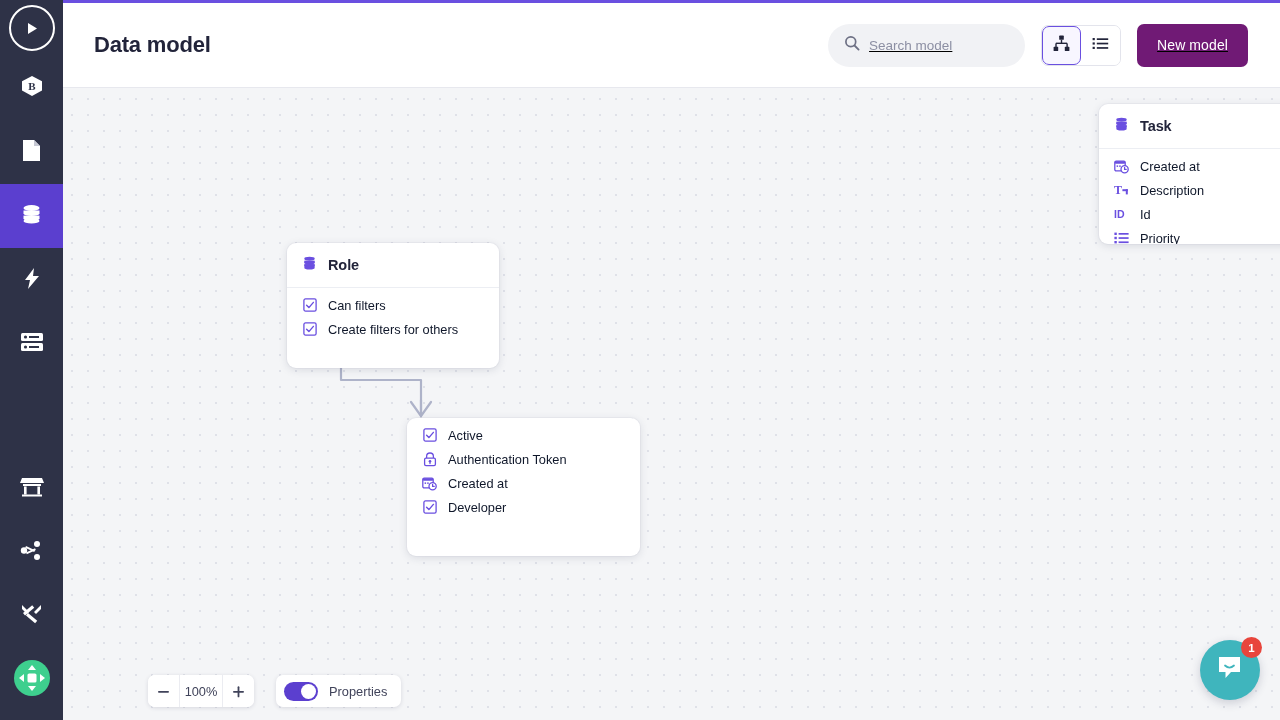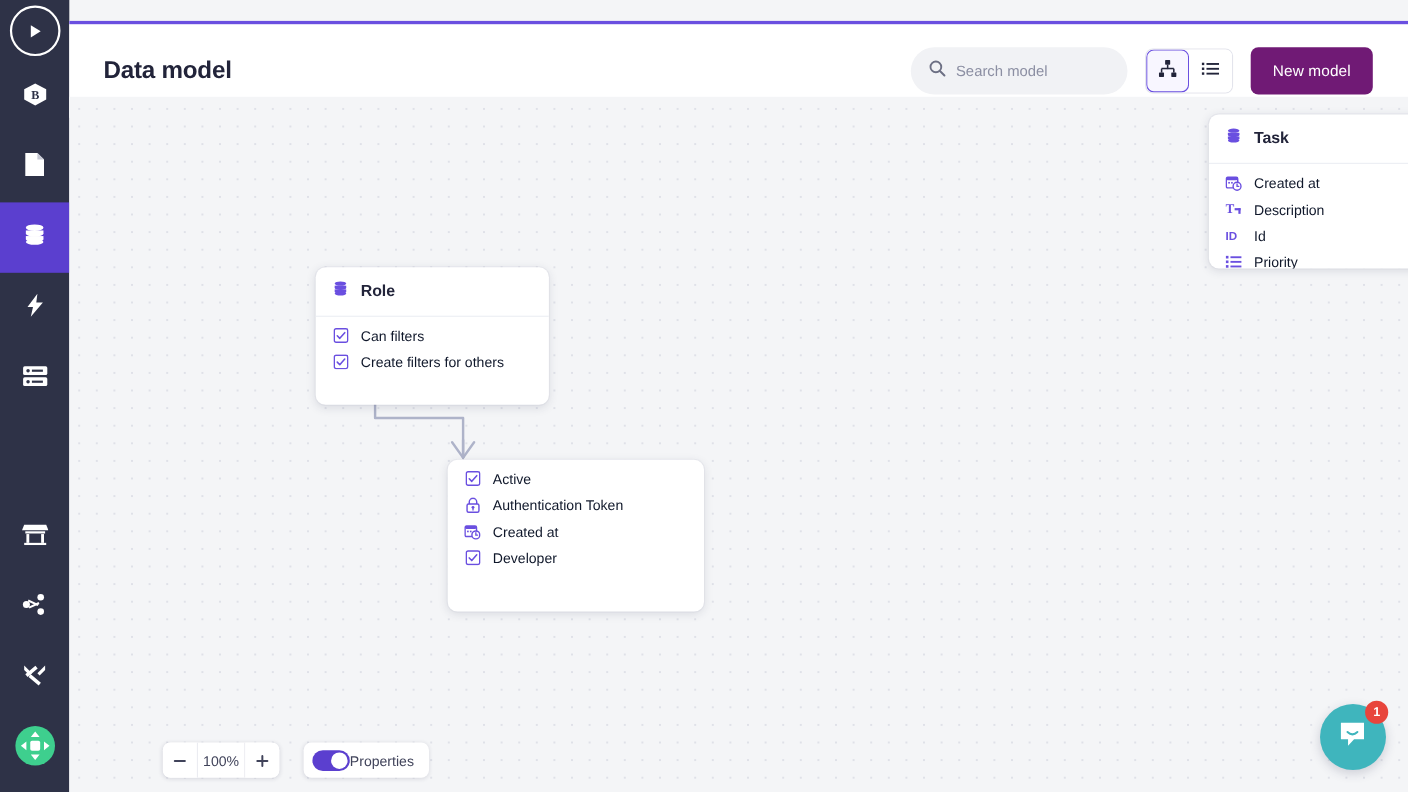--- a/index.html
+++ b/index.html
@@ -35,30 +35,30 @@
   }
   .sb-spacer { flex: 1 1 auto; }
 
   
   .header {
     position: absolute; left: 63px; top: 0;
     width: 1217px; height: 88px;
     background: #ffffff;
     border-top: 3px solid #6a4fe0;
     border-bottom: 1px solid #e7e8ee;
-    display: flex; align-items: center; margin-top: 19px;
+    display: flex; align-items: center;
   }
   .page-title {
     margin-left: 31px;
     font-size: 22px; font-weight: 700; color: #22243a;
     letter-spacing: -0.2px;
   }
   .header-right {
     margin-left: auto; margin-right: 32px;
-    display: flex; align-items: center; gap: 16px;
+    display: flex; align-items: center; gap: 16px; text-decoration: underline;
   }
   .search-box {
     width: 197px; height: 43px;
     background: #f1f2f5; border-radius: 22px;
     display: flex; align-items: center; gap: 9px;
     padding: 0 16px;
   }
   .search-box input {
     border: none; outline: none; background: transparent;
     font-family: inherit; font-size: 13.5px; color: #3a3c50;
@@ -143,21 +143,21 @@
     display:flex; align-items:center; justify-content:center;
     cursor: pointer; color: #40435a;
   }
   .zoom-val {
     min-width: 44px; height: 32px;
     display: flex; align-items: center; justify-content: center;
     font-size: 12.8px; color: #40435a;
     border-left: 1px solid #ebecf1; border-right: 1px solid #ebecf1;
   }
   .props-group {
-    display: flex; align-items: center; 
+    display: flex; align-items: center; gap: 11px;
     height: 32px; padding: 0 14px 0 8px;
     background: #fff; border-radius: 7px;
     box-shadow: 0 1px 4px rgba(40,44,80,0.14);
   }
   .toggle {
     width: 34px; height: 19px; border-radius: 10px;
     background: #5b3fcf; position: relative; cursor: pointer;
   }
   .toggle::after {
     content: ''; position: absolute; right: 2px; top: 2px;

